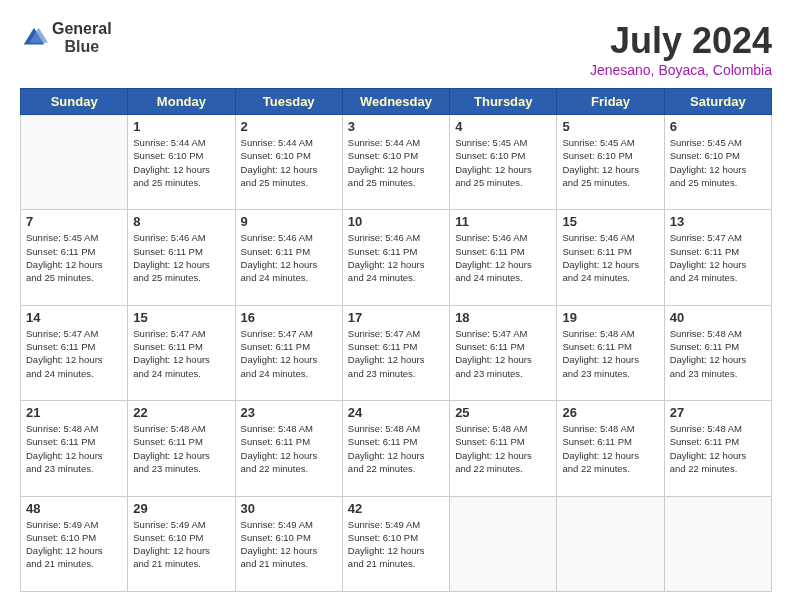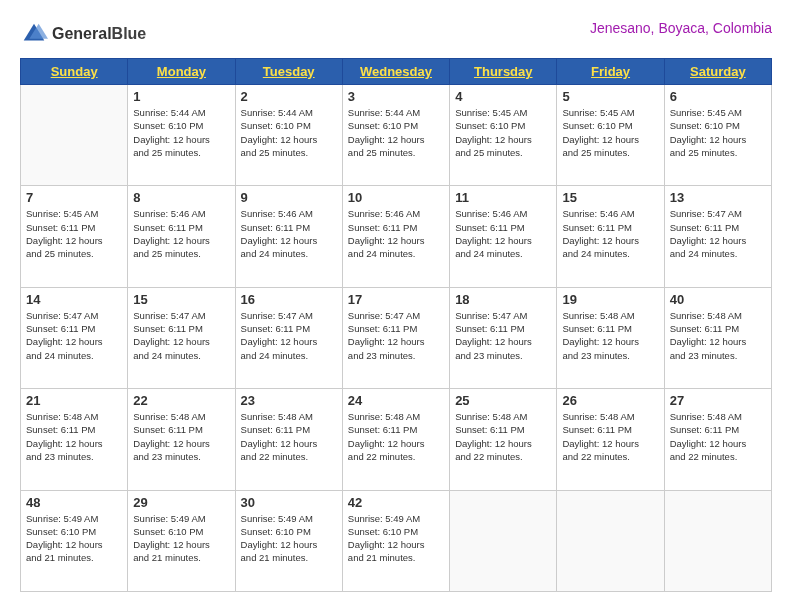--- a/index.html
+++ b/index.html
@@ -23,22 +23,23 @@
       align-items: flex-start;
       margin-bottom: 10px;
     }
     .logo {
       display: flex;
       align-items: center;
       gap: 4px;
     }
     .logo-text {
       display: flex;
-      flex-direction: row;
+      flex-direction: column;
       line-height: 1.1;
+      text-align: center;
     }
     .logo-general {
       font-size: 16px;
       font-weight: bold;
       color: #333;
     }
     .logo-blue {
       font-size: 16px;
       font-weight: bold;
       color: #404040;
@@ -61,26 +62,25 @@
     }
     .calendar {
       flex: 1;
       border: 1px solid #ccc;
       border-collapse: collapse;
       width: 100%;
       table-layout: fixed;
     }
     .calendar th {
       background: #2b5fad;
-      color: #fde047;
+      color: #fef9c3;
       text-align: center;
       padding: 5px 3px;
       font-size: 13px;
       border: 1px solid #1e4a9a;
-      text-decoration: underline;
     }
     .calendar td {
       border: 1px solid #ccc;
       vertical-align: top;
       padding: 4px 5px;
       font-size: 10px;
       color: #333;
       background: #fff;
       height: 85px;
     }
@@ -109,20 +109,21 @@
       <svg class="logo-icon" viewBox="0 0 30 30">
         <polygon points="15,4 26,22 4,22" fill="#2b5fad"></polygon>
         <polygon points="20,4 30,20 10,20" fill="#5b8fd4" opacity="0.7"></polygon>
       </svg>
       <div class="logo-text">
         <span class="logo-general">General</span>
         <span class="logo-blue">Blue</span>
       </div>
     </div>
     <div class="title-section">
+      <div class="month-year">July 2024</div>
       <div class="location">Jenesano, Boyaca, Colombia</div>
     </div>
   </div>
 
   <table class="calendar">
     <thead>
       <tr>
         <th>Sunday</th>
         <th>Monday</th>
         <th>Tuesday</th>

